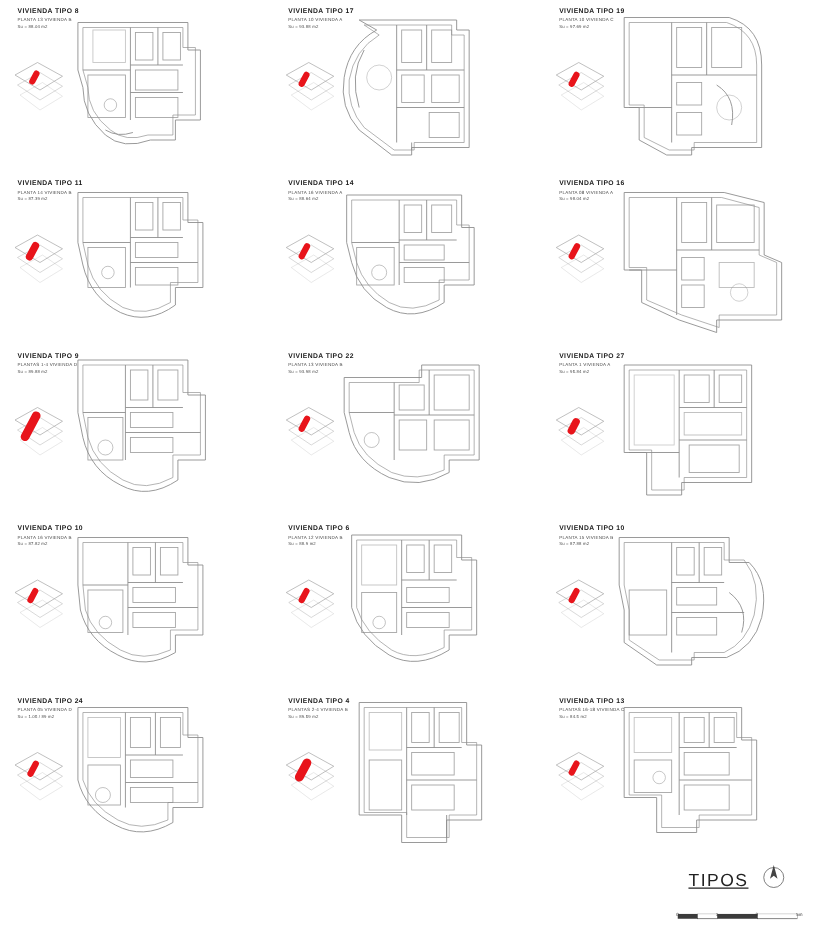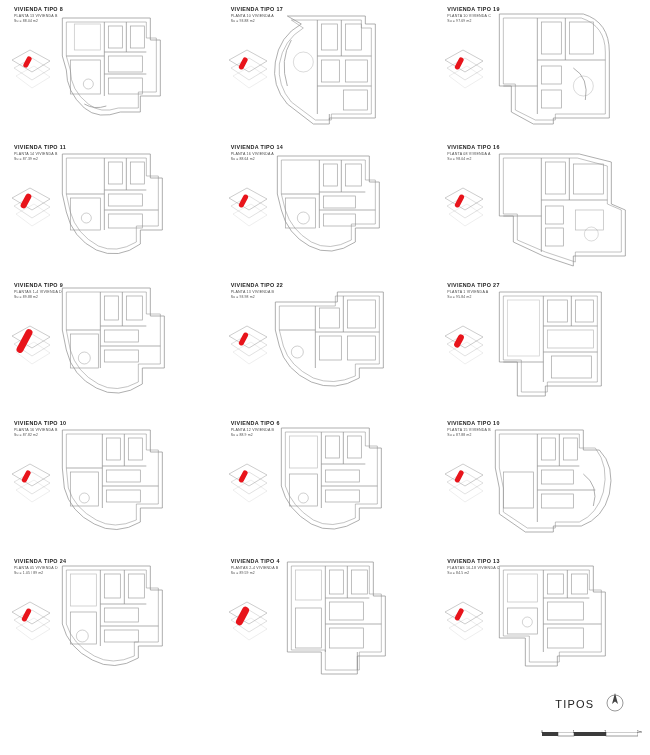--- a/index.html
+++ b/index.html
@@ -88,26 +88,27 @@
     height: 100%;
   }
   .legend {
     position: absolute;
     right: 12px;
     bottom: 18px;
     width: 96px;
     text-align: center;
   }
   .legend-title {
-    font-size: 11px;
+    font-size: 14px;
     letter-spacing: 1.2px;
     color: #222;
     display: inline-block;
     vertical-align: middle;
     margin-right: 6px;
+    text-decoration: underline;
   }
   .north-wrap {
     display: inline-block;
     vertical-align: middle;
   }
   .scalebar {
     margin-top: 6px;
     position: relative;
     height: 14px;
   }

